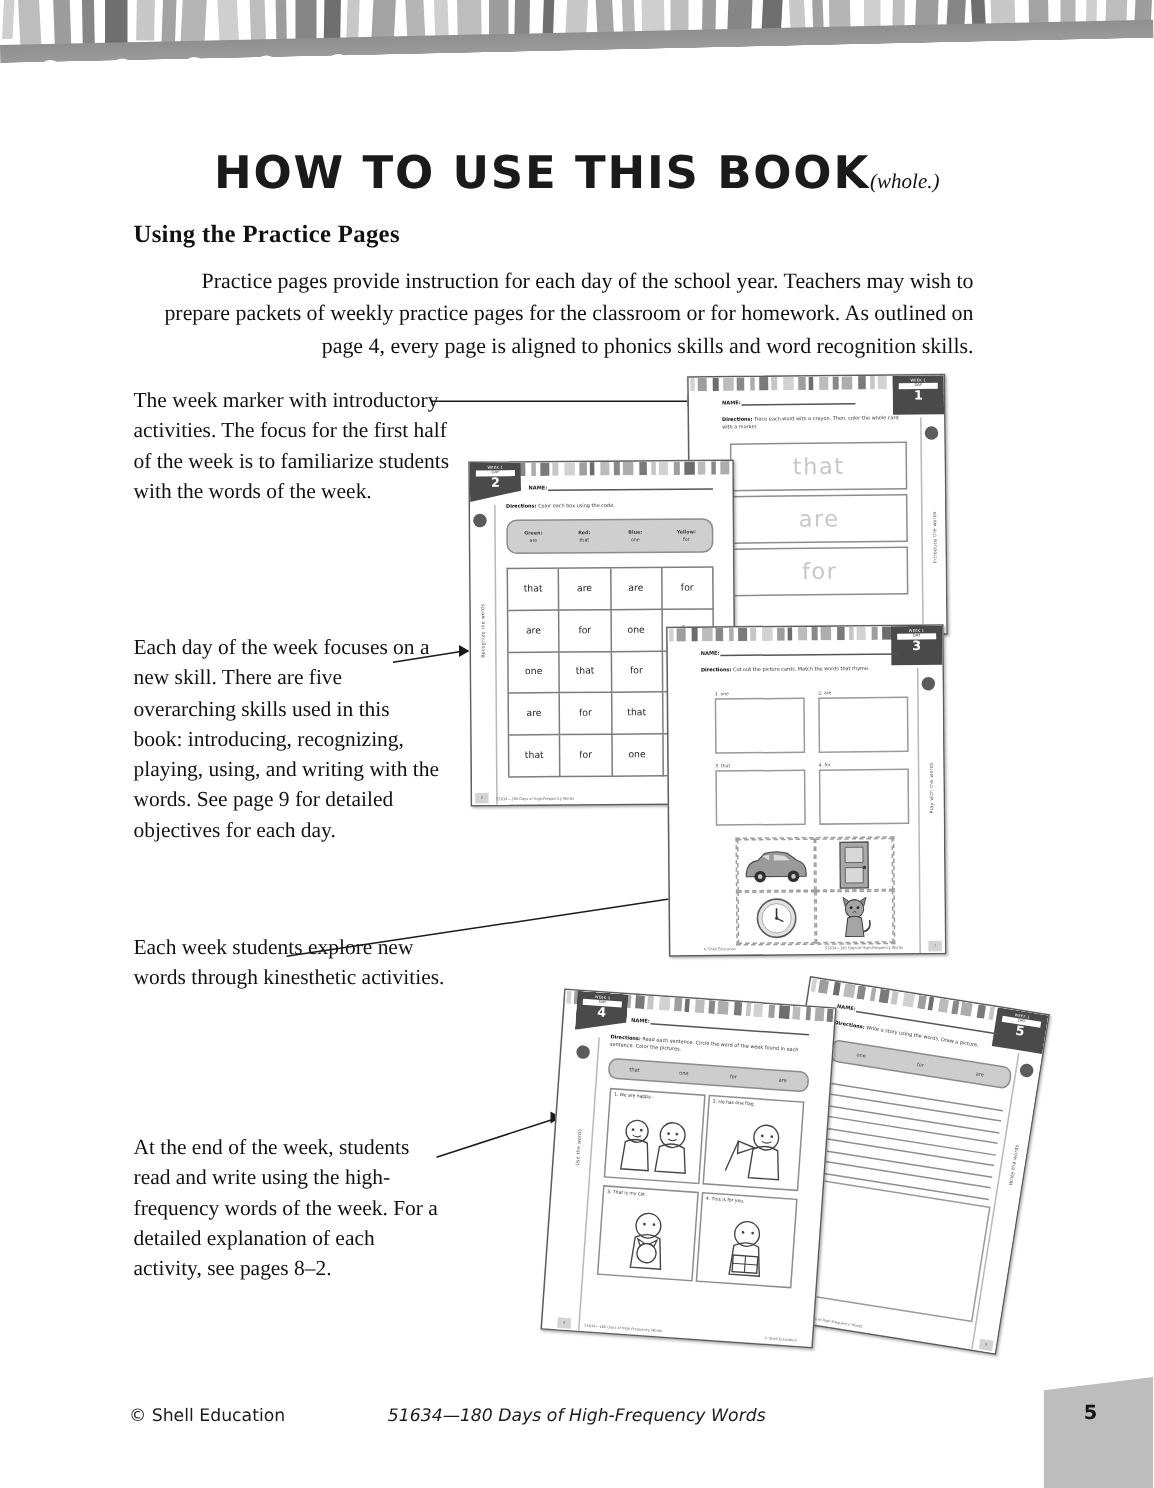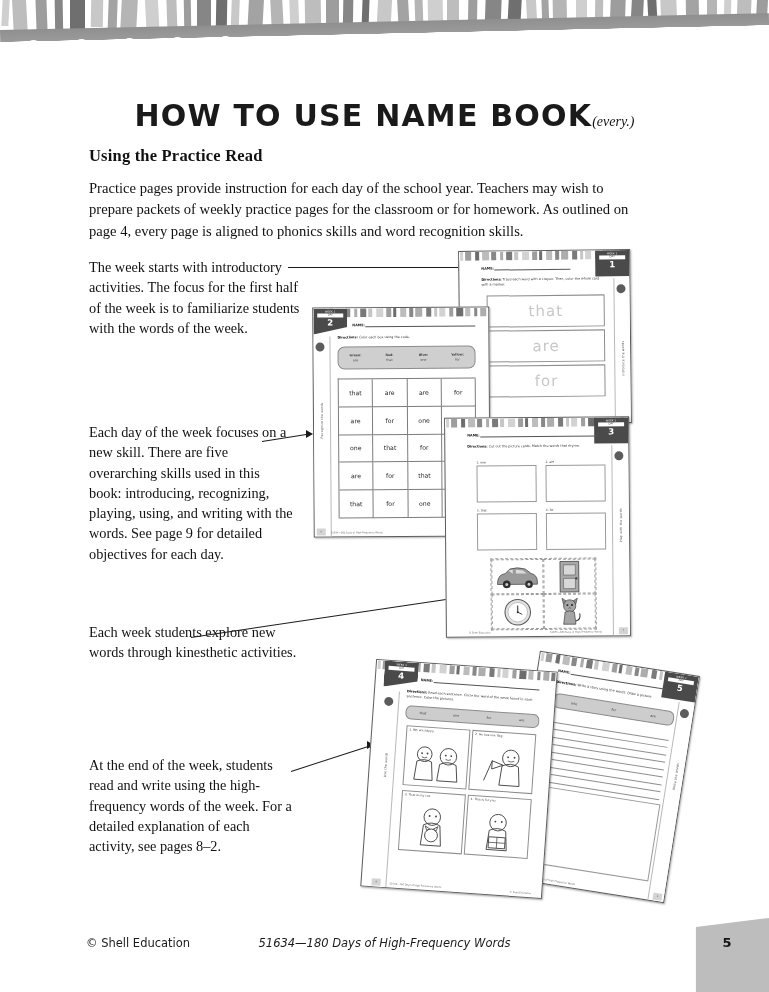--- a/index.html
+++ b/index.html
@@ -18,21 +18,21 @@
   #page-title{position:absolute;left:0;top:98px;width:769px;text-align:center;}
   #page-title .ttl{font-family:"DejaVu Sans", sans-serif;font-weight:bold;
       font-size:30px;letter-spacing:1.2px;color:#1a1a1a;}
   #page-title .cont{font-family:"Liberation Serif", serif;font-style:italic;
       font-size:14px;font-weight:normal;letter-spacing:0;}
 
   #subhead{position:absolute;left:89px;top:146px;font-weight:bold;font-size:16.5px;
       font-family:"Liberation Serif",serif;letter-spacing:.2px;}
 
   #intro{position:absolute;left:89px;top:178px;width:560px;font-size:14.6px;
-      line-height:1.47;text-align:left;}
+      line-height:1.47;text-align:right;}
 
   
   .callout{position:absolute;font-size:14.3px;line-height:1.42;width:215px;}
   #co1{left:89px;top:257px;}
   #co2{left:89px;top:422px;width:205px;}
   #co3{left:89px;top:622px;}
   #co4{left:89px;top:755px;width:205px;}
 
   
   .arrow{position:absolute;}
@@ -168,27 +168,27 @@
   <div class="curve"></div>
 <div class="dot" style="left: 28px; top: 40px;"></div>
     <div class="dot" style="left: 76px; top: 39.1px;"></div>
     <div class="dot" style="left: 124px; top: 38.2px;"></div>
     <div class="dot" style="left: 172px; top: 37.3px;"></div>
     <div class="dot" style="left: 220px; top: 36.4px;"></div>
     <div class="dot" style="left: 268px; top: 35.5px;"></div>
   </div>
 
 <div id="page-title">
-  <span class="ttl">HOW TO USE NAME BOOK</span><span class="cont">(every.)</span>
-</div>
-
-<div id="subhead">Using the Practice Read</div>
+  <span class="ttl">HOW TO USE THIS BOOK</span><span class="cont">(whole.)</span>
+</div>
+
+<div id="subhead">Using the Practice Pages</div>
 <div id="intro">Practice pages provide instruction for each day of the school year. Teachers may wish to prepare packets of weekly practice pages for the classroom or for homework. As outlined on page 4, every page is aligned to phonics skills and word recognition skills.</div>
 
-<div class="callout" id="co1">The week starts with introductory activities. The focus for the first half of the week is to familiarize students with the words of the week.</div>
+<div class="callout" id="co1">The week marker with introductory activities. The focus for the first half of the week is to familiarize students with the words of the week.</div>
 <div class="callout" id="co2">Each day of the week focuses on a new skill. There are five overarching skills used in this book: introducing, recognizing, playing, using, and writing with the words. See page 9 for detailed objectives for each day.</div>
 <div class="callout" id="co3">Each week students explore new words through kinesthetic activities.</div>
 <div class="callout" id="co4">At the end of the week, students read and write using the high-frequency words of the week. For a detailed explanation of each activity, see pages 8–2.</div>
 
 <div class="arrow" style="left:288px;top:267px;">
   <div class="ln" style="width:172px;"></div>
     <div class="hd" style="left:170px;top:-4px;"></div>
 </div>
 <div class="arrow" style="left:262px;top:441px;">
   <div class="ln" style="width:48px;transform:rotate(-9deg);"></div>

